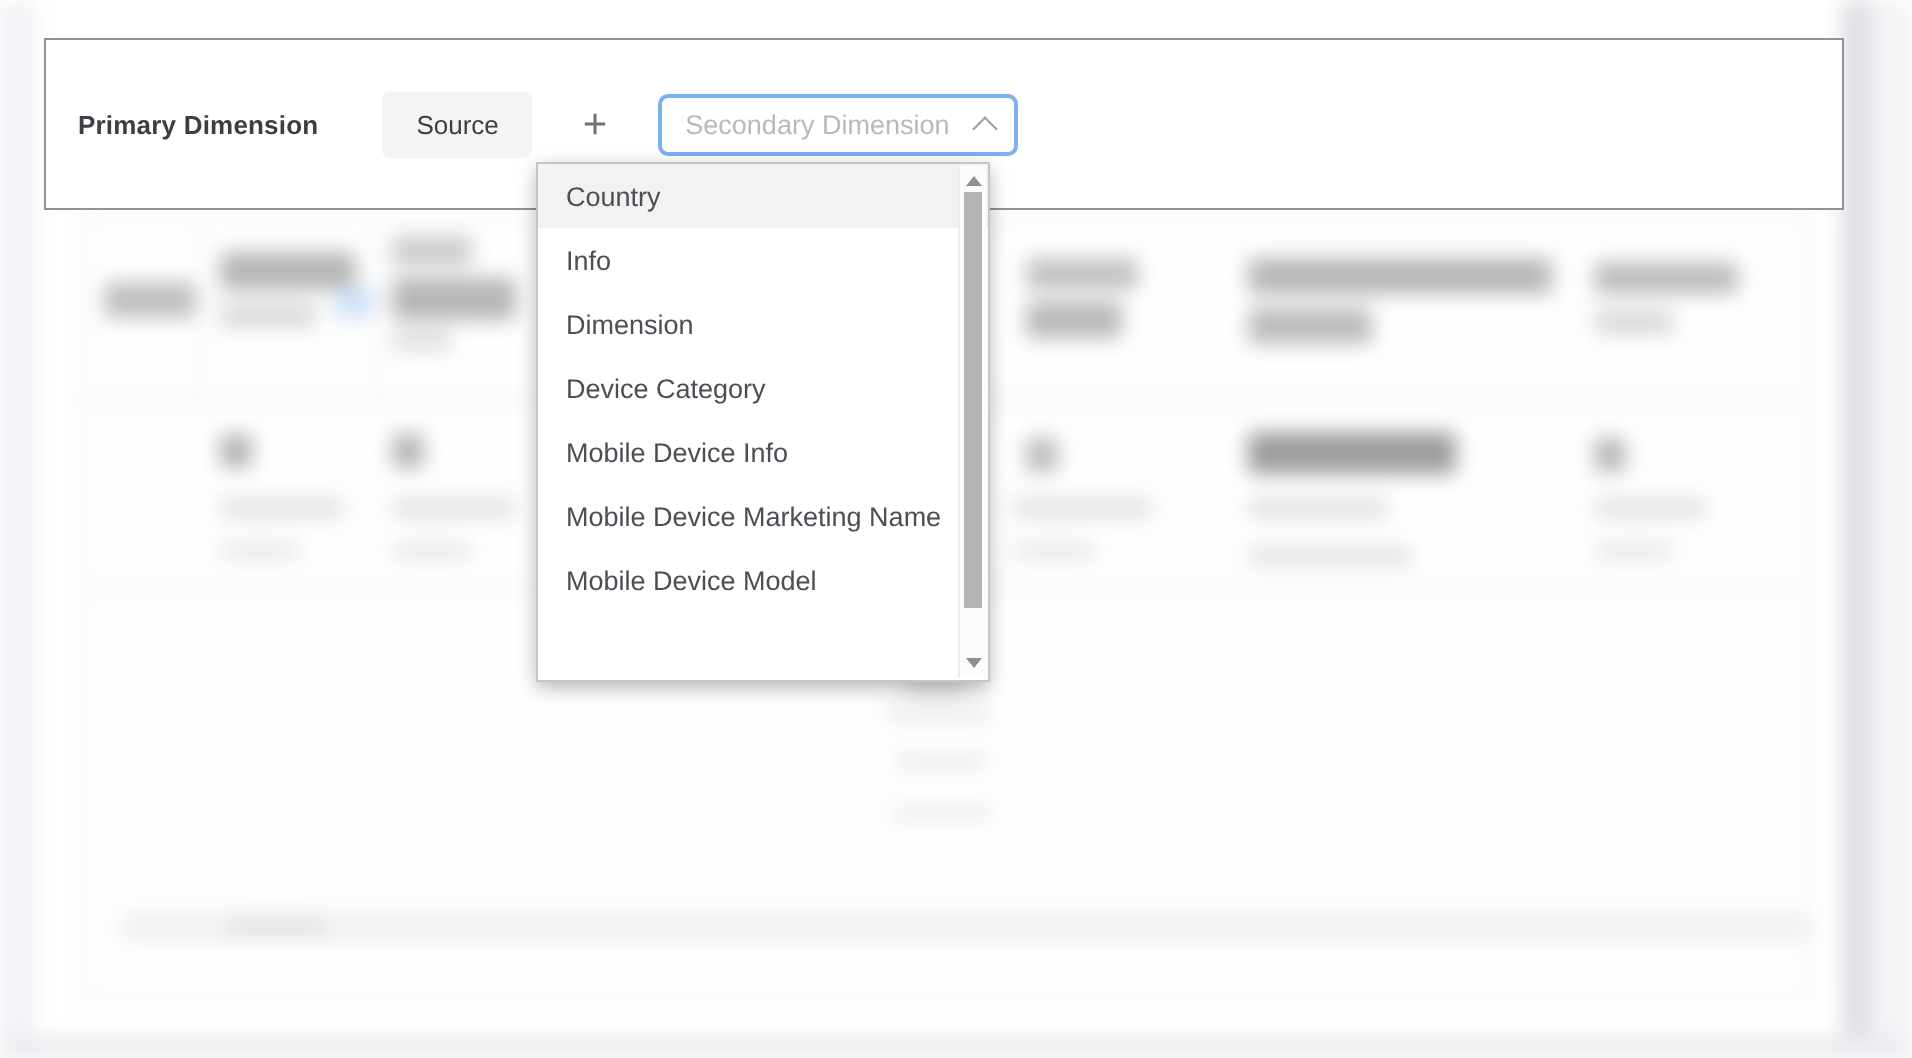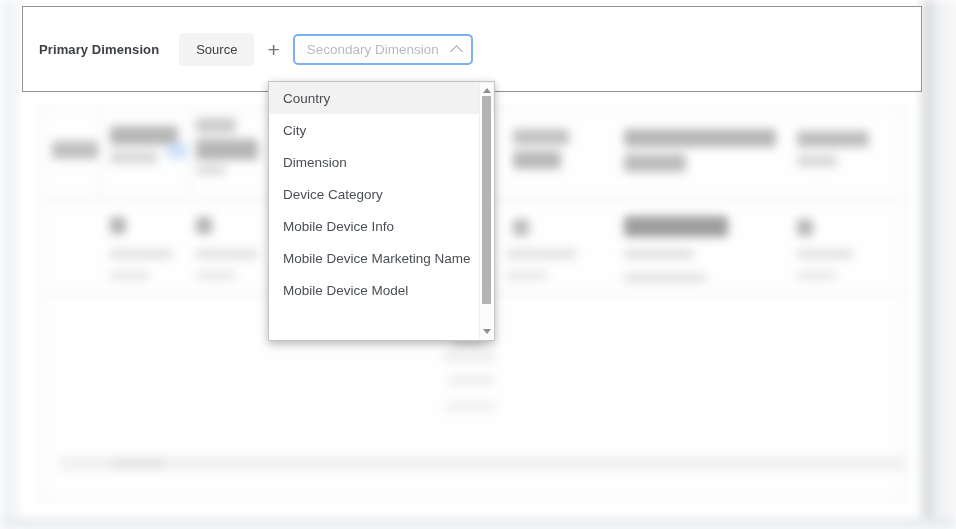--- a/index.html
+++ b/index.html
@@ -11,23 +11,23 @@
     overflow: hidden;
   }
   .stage { position: absolute; inset: 0; width: 956px; height: 529px; }
 
   
   .blur-layer { position: absolute; inset: 0; filter: blur(5px); z-index: 1; }
   .blob { position: absolute; border-radius: 3px; }
 
   
   .dim-bar {
-    position: absolute; left: 22px; top: 6px; width: 900px; height: 86px;
+    position: absolute; left: 22px; top: 19px; width: 900px; height: 86px;
     background: #ffffff; border: 1px solid #8f9296; z-index: 10;
-    display: flex; align-items: center; padding-left: 16px;
+    display: flex; align-items: center; padding-left: 16px; gap: 12px;
   }
   .dim-label { font-size: 13px; font-weight: 700; color: #3b3f44; letter-spacing: .1px; }
   .dim-btn {
     margin-left: 20px; background: #f4f4f4; border: none; border-radius: 4px;
     padding: 9px 17px; font-size: 13px; color: #3c4043; cursor: pointer;
     font-family: Liberation Sans, sans-serif;
   }
   .plus { margin-left: 13px; color: #6f7479; font-size: 21px; font-weight: 300; line-height: 1; }
   .sec-input-wrap {
     margin-left: 13px; width: 180px; height: 31px;
@@ -142,21 +142,21 @@
     <button class="dim-btn">Source</button>
     <span class="plus">+</span>
     <div class="sec-input-wrap">
       <input class="sec-input" type="text" value="" placeholder="Secondary Dimension" style="">
       <span class="chev-up"></span>
     </div>
   </div>
 
   <div class="dropdown">
     <div class="dd-item hl">Country</div>
-    <div class="dd-item">City</div>
+    <div class="dd-item">Info</div>
     <div class="dd-item">Dimension</div>
     <div class="dd-item">Device Category</div>
     <div class="dd-item">Mobile Device Info</div>
     <div class="dd-item">Mobile Device Marketing Name</div>
     <div class="dd-item">Mobile Device Model</div>
 
     <div class="dd-scrollbar">
       <div class="sb-arrow up"></div>
       <div class="dd-thumb"></div>
       <div class="sb-arrow down"></div>

